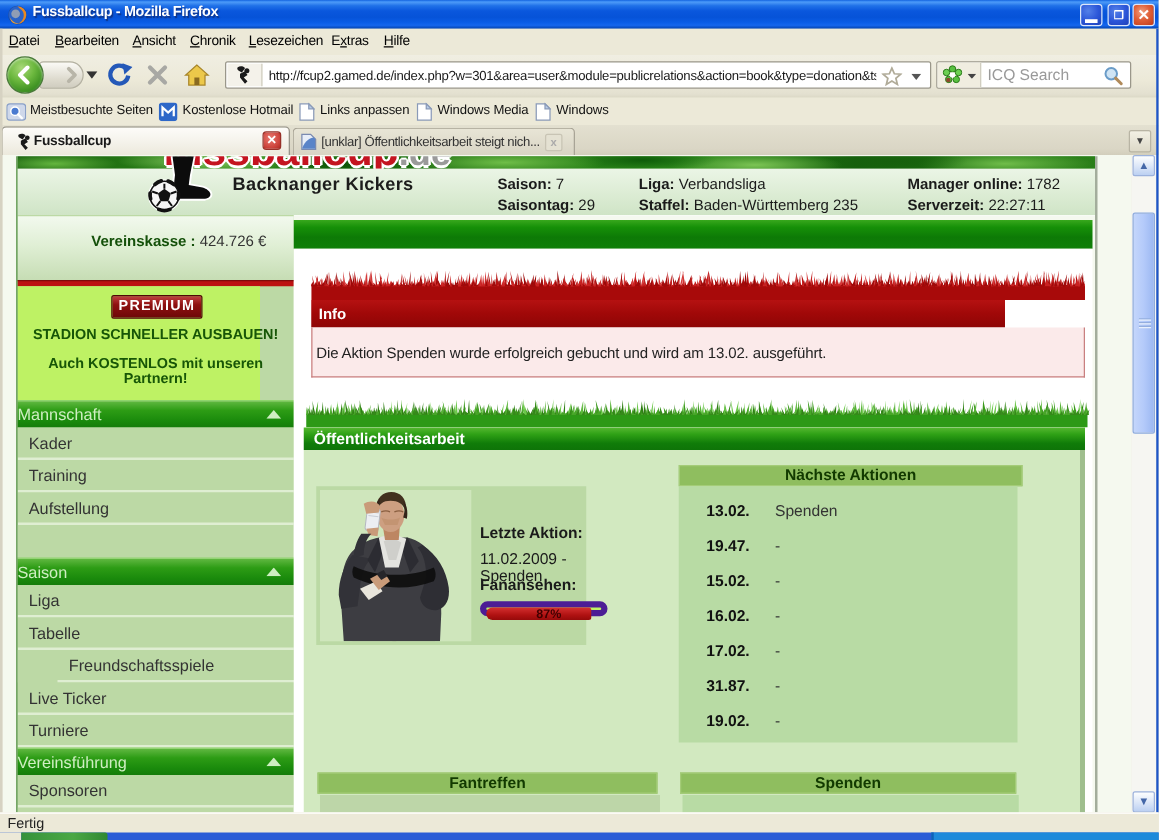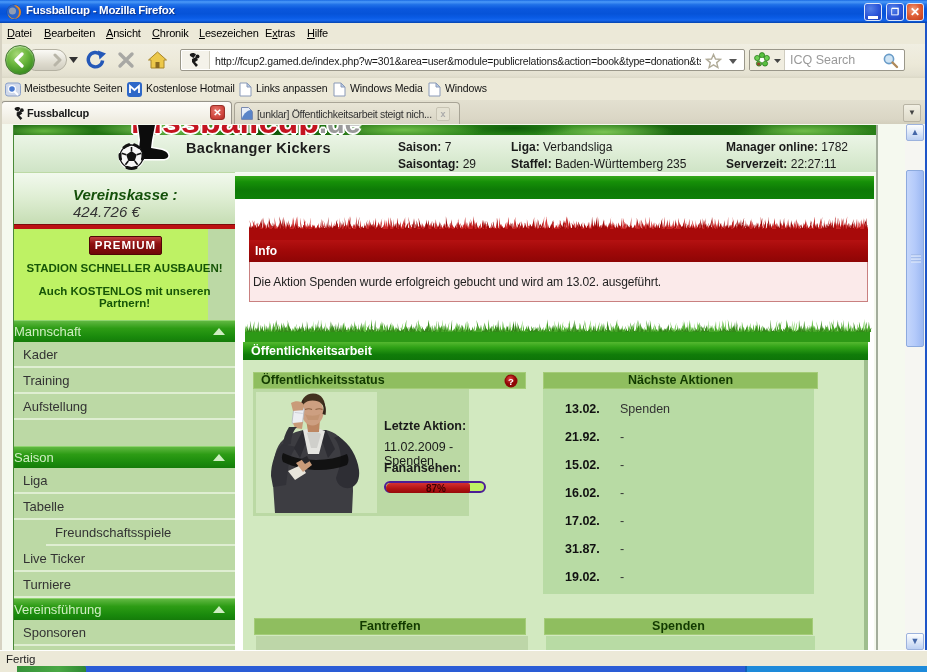--- a/index.html
+++ b/index.html
@@ -64,45 +64,45 @@
      radial-gradient(ellipse 70px 10px at 790px 6px,#70bd4a 0%,rgba(112,189,74,0) 100%),
      radial-gradient(ellipse 50px 8px at 850px 5px,#2a7d18 0%,rgba(42,125,24,0) 100%),
      linear-gradient(90deg,#175f0e 0%,#2f8a1a 20%,#1c6c10 40%,#2f8e1c 60%,#15600c 78%,#288218 100%);overflow:hidden;}
   #logoclip{left:116px;top:-23px;width:260px;height:33px;font-size:34px;letter-spacing:-1px;font-weight:bold;letter-spacing:0px;color:#c41420;text-shadow:-2px 0 0 #fff,2px 0 0 #fff,0 -2px 0 #fff,0 2px 0 #fff,-1px -1px 0 #fff,1px -1px 0 #fff,-1px 1px 0 #fff,1px 1px 0 #fff;}
   #siteheader{left:12px;top:11px;width:862px;height:37px;background:linear-gradient(180deg,#ebf5e6 0%,#dcecd4 55%,#cfe4c6 100%);border-bottom:1px solid #f8fcf5;}
   #siteheader .bk{position:absolute;left:172px;top:5px;font-size:14.5px;font-weight:bold;color:#1c1c1c;letter-spacing:.3px;}
   .hstat{position:absolute;font-size:12px;color:#1a1a1a;white-space:nowrap;}
   #navstrip{left:233px;top:52px;width:639px;height:23px;background:linear-gradient(180deg,#38a81d 0%,#169008 25%,#0d7a06 60%,#0f8008 100%);}
   #sidebar{left:12px;top:48px;width:221px;height:478px;background:#bcd9a5;}
   #vkasse{left:0;top:1px;width:221px;height:51px;background:linear-gradient(180deg,#f2f9ee 0%,#e0efd5 45%,#c6ddb4 100%);}
-  #vkasse span{position:absolute;left:0;top:13px;width:221px;text-align:center;font-size:15px;color:#333;font-style:italic;}
+  #vkasse span{position:absolute;left:0;top:13px;width:221px;text-align:center;font-size:12px;color:#333;}
   #redbar{left:0;top:52px;width:221px;height:5px;background:#bc1212;border-top:1px solid #7e0c0c;box-sizing:border-box;}
   #premium{left:0;top:57px;width:194px;height:91px;background:#bef264;}
   #prembtn{left:75px;top:7px;width:73px;height:19px;background:linear-gradient(180deg,#c04040 0%,#8e1010 40%,#6e0808 100%);border:1px solid #500606;border-radius:2px;box-sizing:border-box;color:#fff;font-weight:bold;font-size:11.5px;text-align:center;line-height:17px;letter-spacing:1px;}
   .premtxt{position:absolute;width:221px;text-align:center;font-weight:bold;font-size:11.5px;color:#175607;}
   .mhead{position:absolute;left:0;width:221px;height:22px;background:linear-gradient(180deg,#60b841 0%,#2d9c15 35%,#1a8a0c 75%,#157c0a 100%);border-top:1px solid #8ed46e;box-sizing:border-box;}
   .mhead span{display:block;text-align:left;font-size:13px;color:#cfeec2;line-height:21px;}
   .mhead svg{position:absolute;right:10px;top:7px;}
   .mitem{position:absolute;left:0;width:221px;height:26px;background:#bcd9a5;border-bottom:2px solid #dfeed2;box-sizing:border-box;font-size:13px;color:#333;}
   .mitem span{position:absolute;left:9px;top:5px;}
   #content{left:233px;top:75px;width:639px;height:451px;background:#fff;}
   #infobox{left:14px;top:16px;width:619px;height:87px;}
-  #infobar{left:0;top:25px;width:619px;height:22px;background:linear-gradient(180deg,#b51111 0%,#a00808 50%,#8e0505 100%);}
+  #infobar{left:0;top:25px;width:555px;height:22px;background:linear-gradient(180deg,#b51111 0%,#a00808 50%,#8e0505 100%);}
   #infobar span{position:absolute;left:6px;top:4px;color:#fff;font-weight:bold;font-size:12px;}
   #infobody{left:0;top:47px;width:619px;height:40px;background:#fbeaea;border:1px solid #c98080;border-top:none;box-sizing:border-box;font-size:12px;color:#222;letter-spacing:-0.1px;}
   #infobody span{position:absolute;left:3px;top:13px;}
   #oabar{left:8px;top:143px;width:625px;height:18px;background:linear-gradient(180deg,#55b830 0%,#2fa116 30%,#107c09 70%,#0e7408 100%);}
   #oabar span{position:absolute;left:8px;top:2px;color:#fff;font-weight:bold;font-size:12.5px;}
   #section{left:8px;top:161px;width:621px;height:290px;background:#d2e9c0;border-right:4px solid #9fbe8e;}
   .phead{position:absolute;height:17px;background:#8fbe5f;border:1px solid #a4cc78;box-sizing:border-box;}
   .phead span{display:block;font-size:12.5px;font-weight:bold;color:#123a00;line-height:15px;}
   #lpanel2{left:10px;top:29px;width:216px;height:127px;background:#bbd9a4;}
   #imgcell{left:3px;top:3px;width:121px;height:121px;background:#cfe6bc;}
   .ltxt{position:absolute;left:131px;font-size:12.5px;color:#1a1a1a;}
-  #pbar{left:131px;top:92px;width:102px;height:12px;background:#bef264;border:2px solid #4c1d95;border-radius:6px;box-sizing:border-box;}
+  #pbar{left:131px;top:92px;width:102px;height:12px;background:#bef264;border:5px solid #4c1d95;border-radius:6px;box-sizing:border-box;}
   #pfill{left:0;top:0;width:84px;height:10px;background:linear-gradient(180deg,#d43030 0%,#b01212 60%,#960a0a 100%);border-radius:5px 2px 2px 5px;}
   #pbar b{position:absolute;left:40px;top:0px;font-size:10px;color:#400000;}
   #rpanel{left:300px;top:29px;width:271px;height:205px;background:#b8dba4;}
   .rrow b{position:absolute;left:22px;font-size:12.5px;color:#111;}
   .rrow i{position:absolute;left:77px;font-style:normal;font-size:12.5px;color:#333;}
   #fantbody{left:13px;top:276px;width:272px;height:14px;background:#bdd6a8;}
   #spenbody{left:303px;top:276px;width:269px;height:14px;background:#b8dba4;}
   svg{display:block;}
 </style></head>
 <body>
@@ -370,34 +370,20 @@
         <path fill="#58b437" d="M0.0 15L-0.0 8.2L1.3 15ZM2.1 15L2.7 6.5L3.6 15ZM6.9 15L9.5 3.9L9.1 15ZM18.6 15L19.9 6.2L20.7 15ZM23.9 15L24.7 5.6L26.4 15ZM45.2 15L43.6 8.6L47.0 15ZM50.5 15L51.1 10.4L52.8 15ZM75.6 15L76.0 2.3L77.1 15ZM84.2 15L85.4 7.1L85.9 15ZM93.5 15L93.2 11.3L94.9 15ZM103.2 15L101.9 10.2L104.5 15ZM107.0 15L110.0 5.4L109.5 15ZM112.8 15L113.6 6.7L114.2 15ZM114.0 15L116.3 6.4L116.0 15ZM117.1 15L118.8 6.5L119.0 15ZM122.3 15L124.4 6.4L123.8 15ZM132.1 15L131.3 9.7L134.5 15ZM133.6 15L136.2 4.7L135.8 15ZM148.2 15L147.7 7.1L150.3 15ZM149.9 15L150.4 9.6L151.5 15ZM158.4 15L161.5 2.5L160.9 15ZM171.7 15L173.7 2.2L173.6 15ZM186.8 15L187.5 7.8L188.8 15ZM189.9 15L191.7 3.4L191.5 15ZM191.5 15L194.1 7.7L194.0 15ZM193.3 15L196.5 8.8L195.3 15ZM203.2 15L203.5 10.4L204.8 15ZM206.7 15L210.3 11.3L209.2 15ZM212.7 15L214.8 6.8L214.5 15ZM217.4 15L216.4 7.4L219.5 15ZM219.0 15L221.2 4.2L221.5 15ZM222.2 15L222.0 3.2L223.5 15ZM224.0 15L222.8 4.8L225.4 15ZM227.7 15L230.0 8.2L229.5 15ZM229.9 15L231.9 10.4L231.3 15ZM238.4 15L239.8 11.5L239.8 15ZM242.8 15L243.3 2.3L245.1 15ZM255.9 15L257.1 12.0L257.1 15ZM257.0 15L257.8 4.0L259.6 15ZM258.4 15L258.0 11.9L259.8 15ZM262.4 15L265.7 10.1L264.8 15ZM271.6 15L273.0 6.3L273.4 15ZM279.4 15L282.2 8.6L281.2 15ZM282.9 15L282.9 9.9L284.1 15ZM289.8 15L289.7 10.1L291.4 15ZM314.5 15L315.2 6.5L317.0 15ZM317.5 15L319.8 10.3L319.7 15ZM322.8 15L324.7 3.1L325.3 15ZM323.8 15L323.6 5.4L325.6 15ZM335.4 15L334.8 5.4L337.2 15ZM338.6 15L337.9 11.9L340.8 15ZM345.9 15L346.5 7.8L347.1 15ZM351.9 15L354.6 4.7L353.8 15ZM366.2 15L365.4 5.4L367.9 15ZM368.2 15L371.1 7.2L370.5 15ZM373.4 15L372.3 6.2L375.8 15ZM376.2 15L377.2 8.2L378.4 15ZM384.9 15L388.4 6.8L387.0 15ZM390.4 15L392.5 2.5L392.5 15ZM391.5 15L393.4 8.2L393.8 15ZM393.5 15L393.4 3.0L395.7 15ZM409.5 15L412.3 12.0L412.0 15ZM416.8 15L415.7 9.0L418.5 15ZM419.7 15L419.7 11.7L422.3 15ZM426.6 15L425.2 4.6L428.1 15ZM429.5 15L432.6 11.9L431.6 15ZM434.6 15L438.1 7.7L436.9 15ZM437.8 15L437.9 4.4L439.8 15ZM438.9 15L438.9 4.4L440.3 15ZM440.0 15L438.7 2.7L441.3 15ZM443.1 15L444.6 2.7L445.2 15ZM453.5 15L454.7 5.1L456.1 15ZM464.9 15L464.9 7.4L466.4 15ZM469.4 15L471.0 4.1L471.5 15ZM470.6 15L471.7 11.1L473.0 15ZM474.7 15L474.2 9.5L476.5 15ZM476.9 15L477.7 2.9L479.3 15ZM485.5 15L486.2 4.1L487.2 15ZM494.9 15L495.9 10.6L496.6 15ZM496.7 15L496.9 4.5L499.0 15ZM506.0 15L505.3 9.1L508.5 15ZM507.3 15L508.6 7.0L509.7 15ZM511.6 15L511.8 3.7L513.6 15ZM518.2 15L517.5 8.5L520.1 15ZM522.5 15L525.6 10.4L523.9 15ZM533.2 15L536.4 4.0L535.4 15ZM551.3 15L554.1 9.9L553.2 15ZM556.5 15L556.6 10.0L558.8 15ZM562.6 15L563.7 11.7L564.8 15ZM569.8 15L569.8 8.4L571.1 15ZM572.6 15L571.3 4.3L574.1 15ZM585.2 15L584.6 3.4L586.6 15ZM586.4 15L588.6 2.2L588.2 15ZM591.1 15L589.9 10.2L592.8 15ZM594.8 15L597.0 7.0L596.1 15ZM596.7 15L596.3 4.8L599.3 15ZM602.4 15L603.3 3.7L605.0 15ZM605.1 15L604.9 7.0L606.8 15ZM615.8 15L619.3 8.6L617.8 15ZM623.7 15L623.0 8.2L625.8 15Z"></path>
         <path fill="#2d7f12" d="M3.8 15L4.3 10.2L5.6 15ZM5.7 15L4.9 3.5L7.3 15ZM12.1 15L13.3 4.1L13.8 15ZM16.8 15L16.9 8.6L18.6 15ZM20.8 15L21.8 8.4L23.0 15ZM26.9 15L28.5 5.5L29.1 15ZM31.9 15L30.9 2.6L34.0 15ZM37.1 15L37.9 7.6L38.5 15ZM39.8 15L42.8 6.5L41.2 15ZM43.1 15L42.7 2.9L45.0 15ZM44.2 15L44.0 8.3L45.8 15ZM52.0 15L53.1 11.2L54.1 15ZM54.0 15L56.6 9.2L56.2 15ZM57.2 15L57.3 5.0L59.1 15ZM61.6 15L61.9 4.1L63.5 15ZM71.6 15L73.4 2.6L73.0 15ZM76.6 15L76.2 6.2L78.3 15ZM86.0 15L85.4 3.9L87.8 15ZM87.9 15L86.3 4.8L89.4 15ZM89.7 15L91.0 6.6L91.6 15ZM91.4 15L93.8 4.7L93.0 15ZM94.8 15L96.0 7.5L97.1 15ZM101.2 15L100.0 10.9L103.1 15ZM106.1 15L107.9 11.5L107.6 15ZM111.7 15L112.5 11.2L113.2 15ZM116.0 15L116.7 5.3L118.2 15ZM121.0 15L123.6 7.9L123.0 15ZM124.5 15L127.7 8.4L126.3 15ZM127.7 15L127.5 11.9L130.2 15ZM129.0 15L130.3 2.8L130.9 15ZM141.5 15L142.2 6.6L142.9 15ZM153.0 15L152.6 6.1L154.2 15ZM156.5 15L155.5 10.4L158.7 15ZM161.9 15L161.4 9.9L163.9 15ZM163.6 15L167.1 6.5L165.6 15ZM169.9 15L172.3 3.4L171.1 15ZM177.5 15L176.7 8.7L179.3 15ZM178.9 15L182.2 8.4L180.5 15ZM181.1 15L184.1 3.9L183.2 15ZM188.2 15L189.6 7.5L189.6 15ZM194.4 15L192.8 3.6L195.8 15ZM197.8 15L196.7 10.5L199.3 15ZM198.8 15L200.3 5.9L200.9 15ZM205.4 15L207.1 2.5L207.0 15ZM216.3 15L217.8 7.4L218.1 15ZM225.5 15L227.8 11.1L227.7 15ZM230.9 15L231.8 8.9L233.2 15ZM243.8 15L246.7 8.8L246.3 15ZM250.4 15L250.4 7.7L252.8 15ZM252.1 15L253.1 2.7L254.2 15ZM260.3 15L262.7 9.0L262.3 15ZM261.4 15L263.1 8.6L263.7 15ZM265.8 15L269.1 7.4L268.1 15ZM266.8 15L268.2 6.4L269.0 15ZM267.8 15L268.3 4.0L270.2 15ZM270.0 15L270.2 3.6L271.7 15ZM273.7 15L272.2 4.9L275.3 15ZM276.5 15L275.1 10.2L278.3 15ZM280.7 15L283.5 10.6L283.1 15ZM288.6 15L290.4 11.8L290.9 15ZM294.7 15L294.5 6.3L296.1 15ZM306.2 15L308.1 8.1L308.4 15ZM308.2 15L308.7 7.5L309.4 15ZM327.2 15L329.6 2.8L329.7 15ZM331.4 15L335.0 11.4L333.8 15ZM332.3 15L330.8 10.9L333.9 15ZM336.8 15L340.0 3.6L338.2 15ZM347.8 15L348.1 7.9L349.8 15ZM353.8 15L356.4 7.4L355.1 15ZM356.7 15L358.1 5.9L359.2 15ZM359.2 15L361.9 9.1L360.4 15ZM361.1 15L360.4 11.4L362.9 15ZM362.1 15L362.1 3.9L364.2 15ZM364.5 15L363.5 11.9L365.8 15ZM381.3 15L380.0 8.7L382.8 15ZM396.6 15L396.6 9.4L398.9 15ZM403.2 15L403.8 4.2L404.4 15ZM411.0 15L409.6 8.7L412.7 15ZM415.3 15L413.7 5.5L416.8 15ZM421.2 15L424.0 7.0L423.8 15ZM436.4 15L437.7 10.8L438.5 15ZM459.1 15L462.2 7.8L461.3 15ZM466.2 15L465.1 10.7L468.4 15ZM488.6 15L490.0 5.0L490.7 15ZM491.5 15L491.5 3.1L492.8 15ZM493.2 15L495.3 8.3L495.3 15ZM509.0 15L512.3 7.8L511.2 15ZM513.3 15L514.6 7.1L515.5 15ZM516.2 15L516.0 9.7L517.9 15ZM520.4 15L522.1 10.2L521.8 15ZM525.2 15L525.6 2.2L526.6 15ZM527.4 15L530.2 10.8L528.6 15ZM531.0 15L533.8 5.5L532.6 15ZM536.3 15L535.9 11.8L538.3 15ZM537.7 15L539.1 11.4L539.8 15ZM538.9 15L541.3 10.0L540.2 15ZM544.5 15L544.4 8.1L545.8 15ZM554.5 15L556.6 7.9L556.5 15ZM558.1 15L559.2 3.7L559.7 15ZM564.8 15L567.6 6.2L566.8 15ZM571.6 15L573.1 11.5L573.2 15ZM574.6 15L576.7 3.3L576.9 15ZM575.9 15L578.5 11.0L577.9 15ZM576.9 15L577.0 8.3L578.8 15ZM584.1 15L586.2 10.3L585.8 15ZM593.2 15L592.3 2.5L594.9 15ZM608.8 15L608.6 5.1L611.1 15ZM611.8 15L613.1 10.2L614.4 15ZM618.6 15L622.0 4.4L620.9 15Z"></path>
         <path fill="#6cc84a" d="M8.5 15L10.9 10.0L10.8 15ZM13.8 15L13.1 11.0L15.3 15ZM25.6 15L24.6 3.5L26.9 15ZM28.3 15L30.8 4.2L30.9 15ZM30.0 15L28.3 7.9L31.4 15ZM34.1 15L33.4 6.8L36.7 15ZM41.5 15L42.9 5.7L43.6 15ZM47.3 15L49.9 9.0L49.6 15ZM64.5 15L63.9 11.3L66.4 15ZM66.6 15L68.6 3.7L67.9 15ZM67.8 15L67.6 9.5L70.4 15ZM78.8 15L80.8 5.1L80.2 15ZM80.0 15L83.2 11.1L82.1 15ZM99.7 15L99.3 4.3L101.1 15ZM118.7 15L120.2 2.7L121.2 15ZM138.6 15L141.6 7.8L141.0 15ZM147.1 15L146.4 7.0L149.3 15ZM155.2 15L158.2 5.8L157.0 15ZM173.8 15L173.2 3.3L175.7 15ZM175.4 15L174.2 6.4L177.6 15ZM184.6 15L184.7 5.4L186.0 15ZM195.8 15L197.8 2.4L197.4 15ZM201.7 15L204.3 4.9L203.4 15ZM208.7 15L211.9 5.1L211.1 15ZM220.1 15L220.5 8.8L221.3 15ZM235.6 15L236.5 9.6L237.6 15ZM247.1 15L248.7 6.8L249.3 15ZM254.0 15L255.3 7.1L255.5 15ZM264.0 15L265.0 4.0L266.1 15ZM275.2 15L277.7 3.2L276.9 15ZM296.8 15L299.4 11.5L298.0 15ZM297.8 15L297.1 11.5L299.6 15ZM299.5 15L301.9 5.8L301.2 15ZM302.5 15L304.1 11.0L304.2 15ZM304.5 15L307.0 9.7L306.0 15ZM309.6 15L309.6 3.5L311.2 15ZM315.9 15L318.2 4.2L317.7 15ZM319.4 15L319.5 10.9L321.4 15ZM320.5 15L319.6 10.2L323.0 15ZM321.6 15L320.4 8.7L323.7 15ZM325.5 15L325.7 10.0L327.7 15ZM333.9 15L334.5 5.7L336.1 15ZM340.7 15L339.6 2.3L342.1 15ZM342.7 15L346.0 3.1L344.9 15ZM344.5 15L345.2 6.9L346.5 15ZM350.0 15L350.6 5.0L351.4 15ZM354.9 15L356.8 5.7L357.0 15ZM357.7 15L359.8 6.9L359.5 15ZM371.6 15L372.1 4.3L373.1 15ZM377.4 15L378.4 11.9L379.9 15ZM383.1 15L382.8 7.4L385.2 15ZM397.6 15L400.5 8.7L398.9 15ZM398.9 15L398.7 11.3L401.5 15ZM400.4 15L401.0 10.9L402.3 15ZM406.8 15L410.0 6.3L408.7 15ZM408.4 15L411.1 8.0L410.6 15ZM418.6 15L420.8 11.2L420.7 15ZM428.5 15L431.5 5.5L430.3 15ZM442.1 15L442.6 4.2L443.3 15ZM444.4 15L445.8 5.1L445.9 15ZM446.0 15L447.7 9.6L447.4 15ZM447.7 15L450.0 5.9L449.1 15ZM449.1 15L447.9 12.0L450.6 15ZM452.3 15L452.3 4.3L454.4 15ZM456.0 15L459.2 11.6L458.2 15ZM462.4 15L463.5 3.1L463.7 15ZM463.4 15L464.4 10.6L465.9 15ZM467.3 15L467.3 7.4L468.8 15ZM472.8 15L474.8 3.6L474.4 15ZM477.9 15L478.5 4.7L479.8 15ZM480.3 15L480.0 2.5L481.7 15ZM498.8 15L498.7 9.2L500.1 15ZM502.5 15L505.9 5.8L504.8 15ZM510.6 15L510.6 7.6L512.7 15ZM515.0 15L517.1 9.0L516.4 15ZM524.2 15L525.2 9.4L525.6 15ZM529.3 15L532.4 2.7L530.8 15ZM545.9 15L547.7 3.3L547.2 15ZM547.4 15L549.8 4.0L549.0 15ZM549.6 15L552.2 4.7L551.4 15ZM561.4 15L561.4 10.8L563.5 15ZM566.5 15L567.1 2.3L568.9 15ZM600.2 15L600.9 8.3L602.3 15ZM604.0 15L603.4 10.9L606.6 15ZM610.2 15L612.6 10.1L611.5 15ZM612.9 15L612.1 6.8L615.0 15ZM616.9 15L618.8 4.7L618.5 15ZM620.0 15L619.2 2.1L621.9 15Z"></path>
         <path fill="#47a528" d="M0.0 15L1.2 9.3L2.1 15ZM18.1 15L19.6 12.1L20.2 15ZM20.0 15L19.0 8.7L21.3 15ZM21.4 15L23.0 11.0L23.8 15ZM26.1 15L28.4 11.7L28.0 15ZM29.1 15L29.0 8.9L31.0 15ZM31.6 15L32.7 10.2L33.2 15ZM37.1 15L40.1 10.3L38.6 15ZM45.9 15L45.1 11.3L47.3 15ZM48.6 15L47.1 12.4L50.2 15ZM54.7 15L57.6 11.3L57.1 15ZM55.8 15L59.2 10.6L58.2 15ZM61.1 15L59.9 8.4L62.6 15ZM64.9 15L68.3 8.2L67.3 15ZM67.7 15L67.5 9.7L70.0 15ZM70.7 15L73.7 8.8L72.5 15ZM73.2 15L76.1 8.5L75.3 15ZM78.3 15L79.4 9.0L80.4 15ZM84.2 15L86.8 8.8L86.4 15ZM89.9 15L89.6 8.5L92.4 15ZM91.5 15L93.0 13.2L93.6 15ZM96.8 15L98.5 8.0L98.4 15ZM100.6 15L104.1 10.9L103.0 15ZM101.9 15L104.1 9.6L104.0 15ZM103.0 15L105.8 10.4L104.3 15ZM105.9 15L106.2 13.5L107.8 15ZM108.8 15L112.0 10.7L111.3 15ZM111.0 15L111.2 10.8L113.6 15ZM122.5 15L121.6 8.7L124.0 15ZM125.9 15L126.5 10.6L127.9 15ZM128.4 15L131.7 11.3L130.5 15ZM130.2 15L132.2 13.3L132.0 15ZM135.1 15L136.4 12.3L136.3 15ZM136.3 15L137.8 9.4L138.2 15ZM138.2 15L138.2 12.6L140.4 15ZM139.8 15L140.4 12.8L141.7 15ZM146.5 15L148.3 8.4L148.5 15ZM148.5 15L148.0 9.7L150.1 15ZM149.8 15L151.1 10.5L152.3 15ZM157.4 15L160.2 9.4L159.4 15ZM158.3 15L157.4 13.5L159.7 15ZM162.8 15L161.5 12.8L164.0 15ZM163.7 15L165.2 8.8L165.2 15ZM169.5 15L170.2 11.9L171.9 15ZM170.7 15L174.2 10.0L172.9 15ZM175.7 15L178.7 12.0L177.8 15ZM186.0 15L186.2 10.2L187.3 15ZM191.0 15L189.9 9.1L192.7 15ZM192.1 15L194.8 10.8L194.7 15ZM195.3 15L196.3 9.6L197.8 15ZM196.7 15L198.4 8.1L199.0 15ZM198.5 15L197.1 9.0L199.7 15ZM200.0 15L199.7 8.5L201.5 15ZM202.6 15L205.7 12.8L204.1 15ZM204.3 15L204.7 12.2L206.6 15ZM205.7 15L206.4 12.0L207.9 15ZM207.2 15L208.0 12.7L209.5 15ZM211.8 15L215.0 13.0L213.4 15ZM212.8 15L215.5 11.3L214.0 15ZM213.8 15L216.6 8.1L216.4 15ZM218.9 15L218.3 9.6L220.7 15ZM221.6 15L222.5 8.7L222.9 15ZM222.9 15L222.4 10.6L224.8 15ZM227.1 15L227.1 9.5L229.5 15ZM228.5 15L227.7 13.2L230.6 15ZM229.7 15L232.5 11.0L232.3 15ZM231.7 15L233.9 11.6L233.2 15ZM233.3 15L233.0 9.6L235.2 15ZM234.5 15L233.3 9.0L236.2 15ZM244.1 15L242.7 9.7L246.0 15ZM254.7 15L255.3 9.1L256.8 15ZM259.7 15L261.9 8.2L261.6 15ZM261.1 15L260.7 12.8L263.6 15ZM262.0 15L265.0 12.2L264.1 15ZM265.4 15L264.4 12.9L266.8 15ZM268.0 15L266.5 10.1L269.7 15ZM270.1 15L271.3 13.2L271.6 15ZM272.6 15L272.2 10.8L274.4 15ZM276.2 15L275.0 11.8L277.9 15ZM277.7 15L278.6 9.2L279.1 15ZM278.7 15L281.7 10.5L280.5 15ZM280.1 15L282.0 9.0L282.6 15ZM281.6 15L282.8 13.5L284.2 15ZM291.9 15L292.4 9.9L293.1 15ZM293.8 15L296.0 11.2L296.2 15ZM295.5 15L294.4 9.2L297.6 15ZM300.0 15L301.0 11.0L302.5 15ZM301.1 15L303.2 9.3L303.3 15ZM304.1 15L306.4 12.0L306.6 15ZM305.2 15L304.3 8.1L307.3 15ZM307.9 15L306.4 13.1L309.3 15ZM309.1 15L309.0 8.7L311.3 15ZM310.8 15L312.1 8.0L313.0 15ZM316.8 15L317.4 12.0L318.6 15ZM317.6 15L320.4 11.7L320.1 15ZM319.6 15L318.3 8.1L321.4 15ZM320.7 15L322.0 11.7L322.0 15ZM327.0 15L329.8 8.5L328.7 15ZM328.6 15L327.6 13.2L330.9 15ZM333.1 15L333.7 11.0L335.0 15ZM334.7 15L337.3 11.6L337.2 15ZM337.6 15L338.4 8.5L339.0 15ZM340.6 15L341.7 12.8L342.6 15ZM344.6 15L347.2 13.2L346.5 15ZM347.5 15L349.5 11.6L349.6 15ZM351.5 15L353.5 8.4L353.6 15ZM352.8 15L356.2 12.2L355.1 15ZM355.3 15L354.5 11.5L357.3 15ZM358.7 15L357.5 12.5L360.3 15ZM360.5 15L359.7 11.4L362.8 15ZM365.3 15L365.5 12.4L367.0 15ZM366.8 15L368.4 8.4L369.1 15ZM370.3 15L373.5 8.8L372.9 15ZM371.4 15L373.1 9.2L373.7 15ZM376.9 15L377.9 12.4L379.4 15ZM378.0 15L379.6 11.8L380.5 15ZM384.4 15L385.6 11.9L386.3 15ZM386.2 15L386.1 11.7L388.4 15ZM392.3 15L394.1 8.7L393.8 15ZM393.3 15L395.8 10.7L395.6 15ZM397.6 15L398.7 11.8L399.8 15ZM402.3 15L404.0 8.1L404.9 15ZM405.5 15L408.6 10.9L407.2 15ZM409.2 15L408.1 12.2L411.3 15ZM410.1 15L410.9 12.6L412.5 15ZM411.1 15L413.2 12.8L412.9 15ZM412.4 15L412.8 12.8L413.9 15ZM419.9 15L421.2 11.2L421.4 15ZM422.5 15L422.6 12.2L424.9 15ZM427.2 15L427.9 10.7L429.5 15ZM428.2 15L427.0 10.7L430.0 15ZM431.1 15L430.4 12.1L433.3 15ZM434.8 15L433.7 10.2L436.3 15ZM436.5 15L438.5 13.1L438.8 15ZM440.5 15L439.1 11.4L442.1 15ZM442.5 15L440.7 13.4L443.7 15ZM444.2 15L446.9 12.3L446.7 15ZM446.0 15L446.7 9.5L447.3 15ZM454.0 15L453.8 12.1L455.4 15ZM459.2 15L462.2 12.2L461.2 15ZM464.3 15L466.3 10.6L466.8 15ZM465.4 15L465.8 12.2L467.7 15ZM466.5 15L466.3 8.5L468.6 15ZM468.1 15L468.1 10.2L469.8 15ZM469.4 15L472.7 13.1L471.3 15ZM470.3 15L469.4 8.3L471.7 15ZM471.8 15L473.6 12.2L473.1 15ZM473.0 15L472.5 12.2L474.4 15ZM479.0 15L479.1 10.5L480.4 15ZM485.8 15L488.6 8.0L487.2 15ZM491.1 15L490.9 9.7L493.2 15ZM492.4 15L495.7 12.1L494.5 15ZM494.2 15L495.9 12.9L495.5 15ZM495.5 15L495.8 10.6L496.9 15ZM500.9 15L501.3 10.0L503.2 15ZM501.9 15L501.8 8.4L503.6 15ZM506.9 15L505.9 10.8L508.8 15ZM508.4 15L507.4 12.5L509.6 15ZM511.9 15L511.6 8.7L513.4 15ZM514.6 15L517.6 13.4L516.1 15ZM516.2 15L514.7 13.0L518.1 15ZM522.6 15L523.5 13.4L524.0 15ZM524.5 15L526.4 11.5L526.6 15ZM531.2 15L534.7 11.6L533.7 15ZM532.6 15L531.9 9.5L534.2 15ZM533.6 15L533.7 12.8L535.9 15ZM536.8 15L539.7 12.2L538.2 15ZM538.4 15L537.8 11.1L540.6 15ZM541.6 15L543.6 9.8L544.1 15ZM546.7 15L546.2 11.6L548.8 15ZM553.2 15L555.6 12.9L554.4 15ZM555.9 15L558.8 9.4L558.3 15ZM560.7 15L563.2 8.1L562.4 15ZM561.8 15L564.2 9.6L563.0 15ZM564.7 15L564.8 8.0L566.6 15ZM567.4 15L566.4 9.6L569.4 15ZM568.6 15L569.5 8.8L570.8 15ZM569.7 15L572.6 11.1L571.5 15ZM570.7 15L572.5 9.5L571.9 15ZM572.2 15L574.4 11.4L574.8 15ZM573.2 15L572.9 13.0L575.8 15ZM575.4 15L575.3 12.8L577.2 15ZM576.9 15L578.8 9.9L578.7 15ZM578.7 15L580.6 9.2L581.1 15ZM581.2 15L582.6 13.4L583.2 15ZM582.4 15L583.0 9.1L583.8 15ZM585.6 15L586.1 11.3L587.7 15ZM589.1 15L590.6 9.4L590.6 15ZM590.0 15L590.0 13.5L591.9 15ZM590.9 15L590.4 9.9L592.2 15ZM592.6 15L592.9 8.1L594.5 15ZM598.1 15L597.9 12.2L599.6 15ZM599.9 15L600.0 10.2L601.4 15ZM604.6 15L606.5 10.6L605.9 15ZM606.6 15L608.3 9.6L608.6 15ZM608.0 15L611.2 11.2L609.4 15ZM609.3 15L609.0 8.2L610.9 15ZM612.9 15L615.7 11.4L614.3 15ZM619.4 15L620.4 9.9L620.8 15ZM622.1 15L622.8 11.1L623.8 15ZM624.4 15L624.4 8.3L626.2 15Z"></path>
         <path fill="#35891a" d="M1.4 15L2.4 12.4L3.5 15ZM2.5 15L1.1 9.0L4.5 15ZM4.2 15L4.7 8.7L5.6 15ZM6.0 15L6.9 11.0L7.3 15ZM7.8 15L8.2 8.6L9.2 15ZM9.0 15L10.6 10.8L10.4 15ZM10.6 15L11.8 10.9L13.0 15ZM11.9 15L13.6 10.2L13.6 15ZM13.6 15L11.9 11.7L14.8 15ZM15.3 15L17.7 9.0L17.4 15ZM16.9 15L17.0 13.0L18.6 15ZM23.3 15L21.8 13.4L25.1 15ZM24.5 15L25.1 11.7L25.8 15ZM27.3 15L28.2 11.5L29.1 15ZM30.0 15L33.3 9.1L32.1 15ZM33.1 15L35.0 12.3L35.4 15ZM34.2 15L33.7 11.1L36.2 15ZM35.5 15L38.4 9.8L37.5 15ZM38.7 15L41.3 12.0L40.8 15ZM40.5 15L39.4 8.4L42.8 15ZM41.6 15L43.2 12.7L43.0 15ZM42.8 15L46.0 11.2L45.2 15ZM44.3 15L43.4 12.0L45.9 15ZM47.1 15L47.7 10.9L49.0 15ZM50.3 15L52.8 9.9L51.8 15ZM52.3 15L54.9 9.2L53.5 15ZM53.5 15L54.2 8.7L55.9 15ZM57.7 15L58.8 10.8L59.0 15ZM59.4 15L59.9 11.7L61.4 15ZM62.1 15L63.4 11.1L63.7 15ZM63.5 15L64.4 9.7L64.9 15ZM66.2 15L69.1 9.0L67.4 15ZM69.1 15L72.2 10.0L71.3 15ZM72.0 15L74.6 11.8L74.5 15ZM74.9 15L73.6 9.2L76.5 15ZM76.6 15L79.2 10.9L78.4 15ZM79.5 15L77.9 11.0L80.7 15ZM81.0 15L81.2 9.1L82.4 15ZM82.6 15L82.0 10.3L83.9 15ZM85.4 15L84.5 8.7L86.8 15ZM86.9 15L87.2 9.1L88.4 15ZM88.0 15L87.8 8.3L90.4 15ZM92.5 15L91.1 12.6L94.5 15ZM93.9 15L93.5 9.0L95.8 15ZM95.0 15L94.1 11.9L96.9 15ZM98.1 15L101.1 9.1L99.4 15ZM99.2 15L101.0 8.5L100.9 15ZM104.3 15L107.9 8.0L106.9 15ZM107.8 15L106.7 12.8L110.2 15ZM109.8 15L109.5 9.6L111.6 15ZM112.3 15L114.0 11.9L114.7 15ZM113.9 15L113.2 10.7L115.8 15ZM115.6 15L118.1 9.3L117.0 15ZM117.2 15L116.5 13.2L118.6 15ZM118.1 15L117.1 12.6L119.9 15ZM119.9 15L121.8 13.3L121.6 15ZM121.3 15L120.6 12.9L123.5 15ZM123.9 15L123.6 10.4L126.1 15ZM126.8 15L125.7 9.8L129.3 15ZM131.6 15L134.5 10.2L132.8 15ZM133.2 15L135.4 11.7L135.4 15ZM137.2 15L140.3 12.5L139.8 15ZM141.6 15L141.9 8.5L143.6 15ZM142.5 15L145.4 10.7L144.4 15ZM143.9 15L144.1 13.0L145.7 15ZM144.9 15L148.3 13.0L146.9 15ZM147.5 15L148.6 11.1L149.9 15ZM151.2 15L152.6 13.0L153.3 15ZM152.3 15L151.1 10.3L154.6 15ZM154.0 15L154.2 12.5L155.5 15ZM154.9 15L157.3 11.8L157.2 15ZM156.3 15L159.1 11.6L158.8 15ZM159.7 15L161.5 8.7L162.2 15ZM161.1 15L163.2 9.7L163.6 15ZM165.2 15L166.6 8.9L167.7 15ZM166.2 15L165.2 12.7L168.0 15ZM168.0 15L170.8 8.2L169.9 15ZM172.5 15L173.5 13.3L174.3 15ZM174.2 15L172.4 12.2L175.5 15ZM176.6 15L175.9 11.0L178.5 15ZM178.3 15L177.7 11.6L179.8 15ZM180.2 15L182.4 8.4L182.6 15ZM181.5 15L182.0 9.5L183.3 15ZM183.4 15L186.3 9.1L185.7 15ZM185.0 15L185.5 9.7L186.3 15ZM187.9 15L191.4 12.2L189.9 15ZM189.2 15L191.5 11.5L190.6 15ZM193.8 15L196.9 8.6L196.2 15ZM201.4 15L202.8 9.5L202.7 15ZM208.3 15L209.0 11.2L210.1 15ZM210.1 15L212.4 8.3L211.9 15ZM215.6 15L217.8 11.2L218.1 15ZM217.4 15L216.9 8.5L218.7 15ZM220.3 15L223.0 9.7L222.8 15ZM224.3 15L223.7 10.6L226.6 15ZM225.2 15L227.5 12.2L227.5 15ZM236.1 15L238.7 13.0L237.4 15ZM237.5 15L238.1 13.1L239.7 15ZM239.0 15L240.7 8.7L241.0 15ZM240.9 15L240.1 9.5L242.7 15ZM242.3 15L244.1 9.6L243.7 15ZM245.2 15L247.6 8.4L246.5 15ZM246.1 15L245.0 10.4L247.4 15ZM247.4 15L249.8 11.8L249.3 15ZM248.4 15L251.6 13.2L250.8 15ZM249.5 15L248.3 13.5L251.4 15ZM250.4 15L253.3 10.3L252.3 15ZM252.1 15L251.4 8.9L254.4 15ZM253.1 15L252.4 9.3L255.2 15ZM255.8 15L257.3 11.6L257.1 15ZM257.2 15L259.4 9.9L259.6 15ZM258.6 15L259.6 10.4L260.0 15ZM263.3 15L265.7 11.3L264.6 15ZM264.2 15L264.9 12.5L265.4 15ZM266.4 15L269.4 9.3L267.8 15ZM268.9 15L271.6 13.0L270.3 15ZM271.2 15L271.0 8.3L272.7 15ZM274.5 15L273.5 10.5L276.5 15ZM283.2 15L282.9 8.0L285.5 15ZM284.9 15L286.4 13.2L287.2 15ZM286.1 15L288.4 9.7L288.5 15ZM288.1 15L290.5 12.3L290.0 15ZM289.9 15L292.2 10.0L292.5 15ZM291.1 15L292.5 11.6L292.9 15ZM296.3 15L298.7 9.8L298.0 15ZM298.1 15L300.8 11.4L300.5 15ZM302.2 15L305.3 9.1L303.7 15ZM306.3 15L308.3 12.6L307.8 15ZM312.0 15L313.7 13.5L313.8 15ZM313.5 15L313.7 11.1L316.1 15ZM315.1 15L313.8 10.8L317.1 15ZM321.6 15L323.2 9.1L323.6 15ZM322.8 15L326.0 12.1L324.6 15ZM324.6 15L323.2 10.6L326.1 15ZM326.1 15L327.5 9.3L328.1 15ZM330.1 15L331.5 13.1L332.3 15ZM331.3 15L331.9 11.3L333.4 15ZM336.0 15L334.2 10.3L337.4 15ZM338.9 15L338.5 9.5L340.7 15ZM342.2 15L344.8 11.8L344.6 15ZM343.2 15L346.3 10.2L344.8 15ZM346.4 15L348.4 11.6L349.0 15ZM349.4 15L349.6 8.8L351.4 15ZM350.6 15L353.0 12.6L352.4 15ZM354.1 15L357.2 12.4L355.5 15ZM356.6 15L355.7 13.3L357.9 15ZM357.7 15L358.8 9.5L359.3 15ZM362.4 15L362.6 11.0L364.1 15ZM363.4 15L362.3 8.7L364.7 15ZM368.6 15L367.2 9.2L370.2 15ZM372.4 15L373.5 9.4L374.5 15ZM373.8 15L375.0 12.5L376.0 15ZM375.2 15L376.9 10.9L377.2 15ZM379.9 15L381.8 12.1L381.2 15ZM381.1 15L381.8 12.2L382.3 15ZM382.3 15L384.7 10.9L384.1 15ZM383.5 15L383.2 13.4L385.3 15ZM385.3 15L383.9 8.4L386.7 15ZM387.9 15L387.1 12.5L389.9 15ZM389.7 15L392.1 13.5L391.3 15ZM391.4 15L393.9 8.3L393.8 15ZM395.0 15L397.4 11.6L396.3 15ZM396.3 15L397.5 12.3L398.1 15ZM399.2 15L401.0 11.6L400.9 15ZM400.4 15L402.5 11.7L401.7 15ZM404.1 15L404.2 8.1L405.5 15ZM407.0 15L408.0 13.0L408.4 15ZM407.9 15L410.7 13.4L409.4 15ZM414.0 15L414.1 12.6L416.0 15ZM415.1 15L413.9 12.0L416.3 15ZM416.0 15L415.9 10.2L417.6 15ZM417.5 15L419.7 11.0L419.5 15ZM418.6 15L421.3 11.6L421.0 15ZM421.2 15L422.3 8.5L422.7 15ZM424.1 15L425.9 9.8L425.4 15ZM425.9 15L425.2 11.2L428.2 15ZM429.8 15L432.7 11.4L432.1 15ZM432.7 15L433.6 10.8L434.0 15ZM433.8 15L436.7 12.7L436.2 15ZM437.5 15L440.6 12.5L439.7 15ZM439.0 15L441.7 9.7L441.3 15ZM441.4 15L442.0 9.3L443.9 15ZM447.7 15L447.0 10.4L449.2 15ZM449.2 15L449.2 12.8L450.7 15ZM450.2 15L449.4 9.9L451.4 15ZM451.3 15L450.0 9.9L453.0 15ZM452.4 15L455.8 9.3L454.3 15ZM455.6 15L457.8 9.8L458.1 15ZM456.8 15L455.7 8.1L458.9 15ZM457.7 15L457.4 11.4L459.8 15ZM460.3 15L459.2 9.3L462.4 15ZM461.6 15L463.2 12.4L463.3 15ZM462.7 15L462.4 9.4L464.4 15ZM474.1 15L476.7 8.2L475.6 15ZM475.5 15L475.9 11.3L477.0 15ZM476.9 15L479.6 9.3L479.3 15ZM477.8 15L480.5 11.1L479.1 15ZM480.2 15L479.0 11.4L482.2 15ZM481.1 15L479.9 12.4L483.6 15ZM482.9 15L486.4 10.8L485.4 15ZM484.9 15L488.1 11.4L486.5 15ZM486.8 15L489.2 8.2L489.1 15ZM488.0 15L486.7 10.0L489.8 15ZM489.3 15L487.8 9.5L490.9 15ZM497.2 15L498.4 9.7L499.1 15ZM499.1 15L502.3 9.5L501.3 15ZM503.8 15L505.5 13.5L505.1 15ZM505.3 15L505.4 9.5L506.7 15ZM510.1 15L511.0 8.1L512.5 15ZM513.2 15L512.5 13.1L514.4 15ZM517.7 15L517.8 8.4L519.5 15ZM519.0 15L518.9 9.7L520.7 15ZM520.1 15L518.7 9.8L521.8 15ZM521.3 15L523.8 9.1L522.5 15ZM525.9 15L527.2 9.9L527.1 15ZM527.8 15L526.4 13.4L529.5 15ZM529.5 15L530.2 9.8L531.1 15ZM535.2 15L534.2 12.6L537.0 15ZM540.3 15L539.8 9.3L541.8 15ZM543.0 15L545.6 8.7L545.5 15ZM544.5 15L546.8 11.4L546.7 15ZM545.8 15L544.6 9.1L547.3 15ZM548.6 15L548.9 12.8L550.3 15ZM550.3 15L553.0 13.2L552.3 15ZM552.2 15L555.6 9.3L554.6 15ZM554.4 15L555.1 8.9L556.3 15ZM556.8 15L556.2 11.8L559.4 15ZM558.8 15L558.5 10.0L560.3 15ZM562.8 15L565.2 9.5L564.4 15ZM566.3 15L567.3 9.3L568.0 15ZM574.1 15L576.1 10.2L576.7 15ZM579.8 15L578.4 11.5L581.2 15ZM583.9 15L583.7 11.9L585.3 15ZM587.3 15L588.7 13.1L589.7 15ZM594.1 15L593.9 8.1L596.2 15ZM594.9 15L596.2 9.9L596.8 15ZM596.6 15L598.5 10.2L598.5 15ZM600.9 15L601.1 13.1L602.5 15ZM602.8 15L604.9 11.0L605.3 15ZM610.8 15L611.1 13.1L612.9 15ZM612.0 15L612.0 12.7L614.3 15ZM614.0 15L613.1 10.3L616.3 15ZM615.2 15L618.2 10.5L617.3 15ZM616.2 15L618.3 12.5L618.6 15ZM618.0 15L616.2 10.9L619.3 15ZM620.5 15L621.8 9.6L622.1 15ZM623.3 15L626.5 10.6L625.5 15Z"></path>
       </svg>
   <div class="abs" id="oabar">
         <span>Öffentlichkeitsarbeit</span>
       </div>
   <div class="abs" id="section">
-    <div class="phead" style="left:10px;top:12px;width:273px;">
-          <span style="padding-left:7px;">Öffentlichkeitsstatus</span>
-      <svg class="abs" style="right:7px;top:1px;" width="14" height="14" viewBox="0 0 14 14">
-            <circle cx="7" cy="7" r="6.5" fill="#8e0808"></circle>
-            <circle cx="7" cy="7" r="5.5" fill="url(#qg)"></circle>
-            <defs>
-              <radialGradient id="qg" cx=".4" cy=".3">
-                <stop offset="0" stop-color="#e04040"></stop>
-                <stop offset="1" stop-color="#8e0505"></stop>
-              </radialGradient>
-            </defs>
-            <text x="7" y="10.5" text-anchor="middle" font-size="9.5" font-weight="bold" fill="#fff" font-family="Liberation Sans">?</text>
-          </svg>
-    </div>
     <div class="abs" id="lpanel2">
       <div class="abs" id="imgcell">
         <svg width="121" height="121" viewBox="0 0 121 121">
           <rect width="121" height="121" fill="#cfe6bc"></rect>
 
           <path d="M26 121 L27 96 L90 94 L92 121 Z" fill="#8d8a74"></path>
           <path d="M57 98 L58 121 L61 121 L61 97 Z" fill="#6a674f"></path>
 
           <path d="M19 121 L17 92 C16 70 19 55 27 48 C33 42 41 39 48 38 L70 38 C79 40 86 46 90 53 C95 63 97 80 97 99 L96 121 Z" fill="#3d3d42"></path>
 
@@ -448,21 +434,21 @@
     </div>
     <div class="phead" style="left:300px;top:12px;width:275px;">
           <span style="text-align:center;">Nächste Aktionen</span>
         </div>
     <div class="abs" id="rpanel">
       <div class="rrow">
             <b style="top:13px;">13.02.</b>
             <i style="top:13px;">Spenden</i>
           </div>
       <div class="rrow">
-            <b style="top:41px;">21.92.</b>
+            <b style="top:41px;">19.47.</b>
             <i style="top:41px;">-</i>
           </div>
       <div class="rrow">
             <b style="top:69px;">15.02.</b>
             <i style="top:69px;">-</i>
           </div>
       <div class="rrow">
             <b style="top:97px;">16.02.</b>
             <i style="top:97px;">-</i>
           </div>

